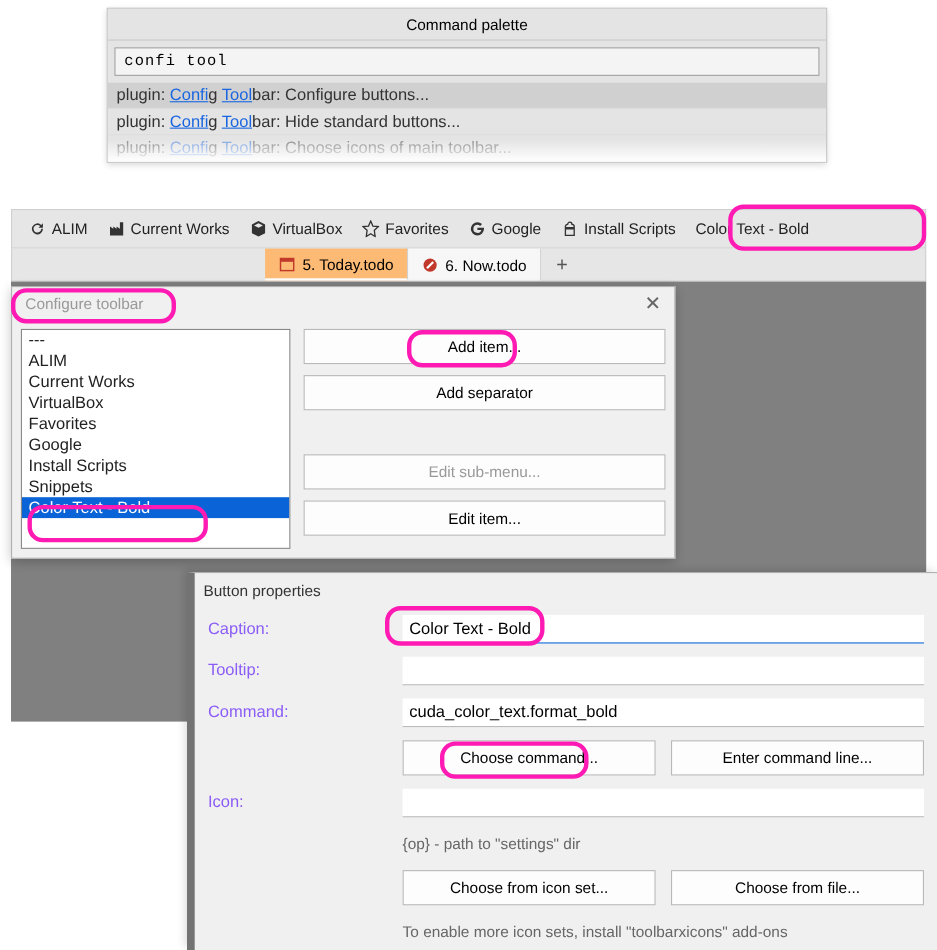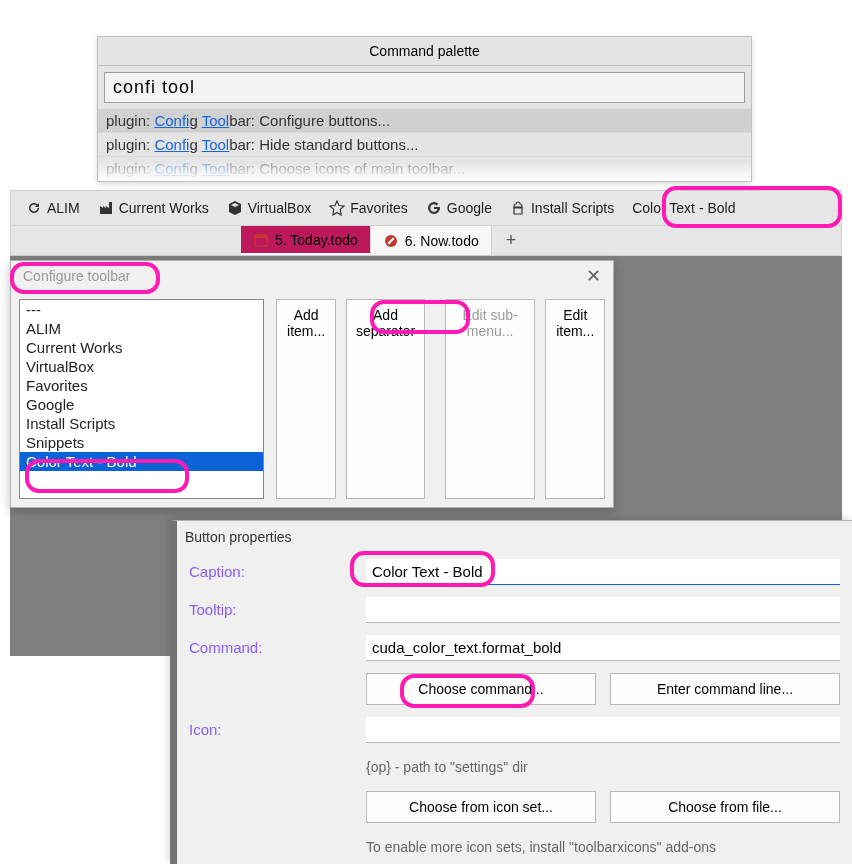--- a/index.html
+++ b/index.html
@@ -1,50 +1,50 @@
 <!DOCTYPE html>
 <html><head>
 <meta charset="utf-8">
 <style>
   * { box-sizing: border-box; font-family: "Segoe UI", Arial, sans-serif; }
   body { margin: 0; background: #fff; width: 852px; height: 864px; overflow: hidden; position: relative; }
 
   
-  .palette-wrap { position: absolute; left: 97px; top: 36px; width: 655px; border: 1px solid #c0c0c0; box-shadow: 0 2px 6px rgba(0,0,0,0.15); }
+  .palette-wrap { position: absolute; left: 97px; top: 7px; width: 655px; border: 1px solid #c0c0c0; box-shadow: 0 2px 6px rgba(0,0,0,0.15); }
   .palette-title { background: #e4e4e4; border-bottom: 1px solid #c0c0c0; text-align: center; font-size: 14px; padding: 6px 0; }
   .palette-input { padding: 6px; background: #e4e4e4; }
-  .palette-input-inner { background: #f4f4f4; border: 1px solid #a0a0a0; padding: 4px 8px; font-family: Liberation Sans, sans-serif; font-size: 18px; letter-spacing: 1px; }
+  .palette-input-inner { background: #f4f4f4; border: 1px solid #a0a0a0; padding: 4px 8px; font-family: Liberation Mono, monospace; font-size: 14px; letter-spacing: 1px; }
   .palette-list { background: #e4e4e4; }
   .palette-item { padding: 3px 8px; font-size: 15px; border-bottom: 1px solid #dcdcdc; color: #333; white-space: nowrap; }
   .palette-item.sel { background: #d0d0d0; }
   .palette-item .hl { color: #1a66e0; text-decoration: underline; }
   .palette-fade { position: absolute; left:0; right:0; bottom:0; height: 20px; background: linear-gradient(to bottom, rgba(255,255,255,0), rgba(255,255,255,1)); pointer-events:none; }
 
   
   .toolbar-strip { position: absolute; left: 10px; top: 190px; right: 10px; height: 36px; background: #e6e6e6; border: 1px solid #d0d0d0; display: flex; align-items: center; gap: 0; padding: 0 6px; }
   .tb-item { display: flex; align-items: center; gap: 5px; padding: 0 9px; height: 28px; font-size: 14px; color: #222; cursor: default; }
   .tb-icon { width: 16px; height: 16px; display: inline-block; }
 
   
   .tabs-row { position: absolute; left: 10px; top: 226px; right: 10px; height: 30px; background: #e6e6e6; border: 1px solid #d0d0d0; border-top: none; display: flex; align-items: center; }
   .tab-spacer { flex: 0 0 230px; }
   .tab { display: flex; align-items: center; gap: 6px; padding: 0 12px; height: 29px; font-size: 14px; border-right: 1px solid #d0d0d0; background: #f7f7f7; }
-  .tab.active { background: #be185d; border-bottom: 2px solid #fff; }
+  .tab.active { background: #fdba74; border-bottom: 2px solid #fff; }
   .tab-plus { padding: 0 14px; font-size: 18px; color: #555; }
   .gray-area { position: absolute; left:10px; right:10px; top:256px; height: 400px; background:#808080; }
 
   
   .config-dlg { position: absolute; left: 10px; top: 260px; width: 604px; background: #f0f0f0; border: 1px solid #b0b0b0; box-shadow: 0 3px 10px rgba(0,0,0,0.25); }
   .config-titlebar { display: flex; justify-content: space-between; align-items: center; padding: 6px 12px; color: #999; font-size: 14px; }
   .config-close { font-size: 18px; color: #666; line-height: 1; cursor: pointer; }
   .config-body { display: flex; padding: 8px; gap: 12px; }
   .config-list { flex: 0 0 245px; height: 200px; background: #fff; border: 1px solid #888; overflow: hidden; font-size: 15px; }
   .config-list-item { padding: 1px 6px; white-space: nowrap; color: #222; }
   .config-list-item.selected { background: #0a64d8; color: #fff; }
-  .config-buttons { flex: 1; display: flex; flex-direction: row; gap: 10px; }
+  .config-buttons { flex: 1; display: flex; flex-direction: column; gap: 10px; }
   .dlg-btn { background: #fdfdfd; border: 1px solid #b8b8b8; padding: 7px 0; font-size: 14px; text-align: center; cursor: pointer; }
   .dlg-btn.disabled { color: #999; }
   .btn-gap { height: 20px; }
 
   
   .props-dlg { position: absolute; left: 170px; top: 520px; right: 0; bottom: 0; background: #f0f0f0; border-top: 1px solid #b0b0b0; border-left: 7px solid #737373; box-shadow: -2px -2px 8px rgba(0,0,0,0.15); padding: 8px 0 0 0; }
   .props-title { font-size: 14px; padding: 0 0 8px 8px; color: #333; }
   .props-row { display: flex; align-items: flex-start; padding: 6px 12px; gap: 12px; }
   .props-label { flex: 0 0 165px; font-size: 15px; color: #8b5cf6; padding-top: 4px; }
   .props-field { flex: 1; }

